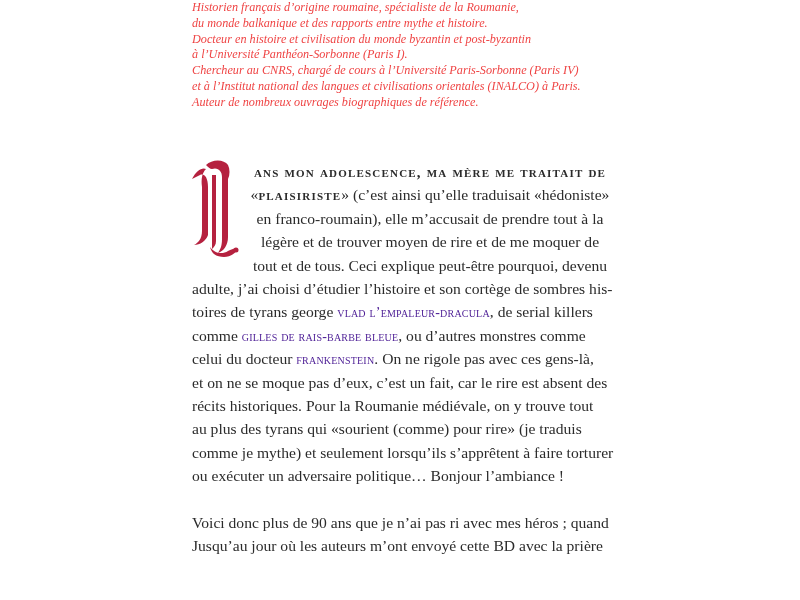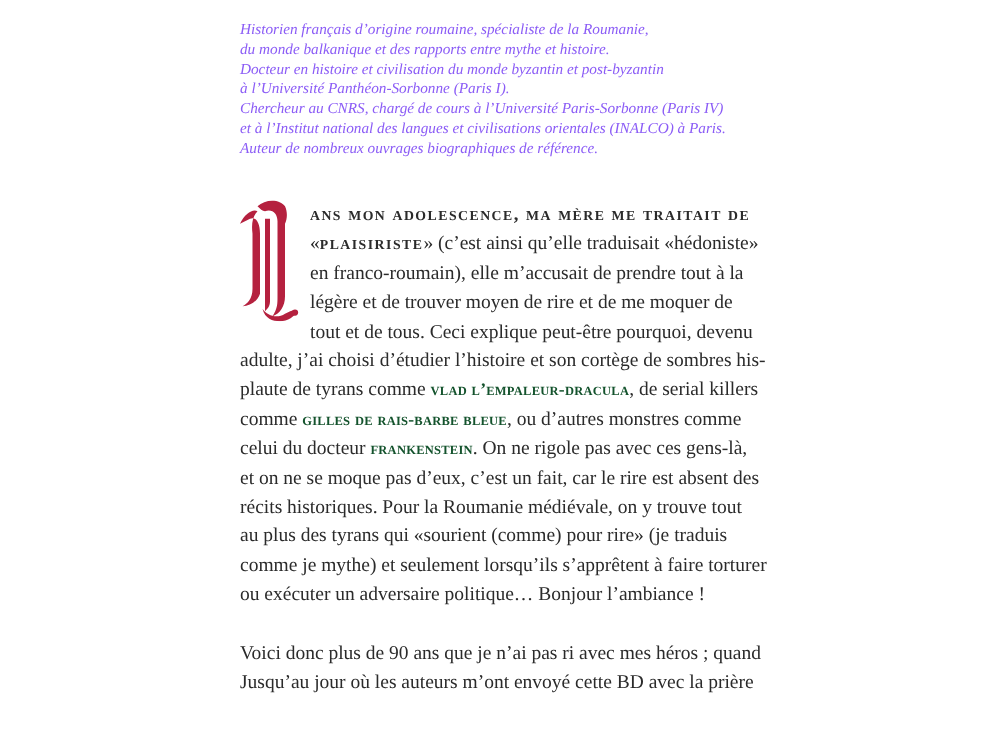--- a/index.html
+++ b/index.html
@@ -11,26 +11,26 @@
       width: 800px;
       height: 600px;
       overflow: hidden;
       position: relative;
       font-family: "Liberation Serif", "DejaVu Serif", serif;
       color: #2a2a2a;
     }
     .bio {
       position: absolute;
       left: 192px;
-      top: 16px;
+      top: 0px;
       width: 420px;
       font-style: italic;
       font-size: 12.2px;
       line-height: 15.8px;
-      color: #8b5cf6;
+      color: #ef4444;
     }
     .bio-line {
       display: block;
       white-space: nowrap;
     }
     .main-text {
       position: absolute;
       left: 192px;
       top: 160px;
       width: 420px;
@@ -38,27 +38,28 @@
       line-height: 23.4px;
       color: #2b2b2b;
     }
     .line {
       display: block;
       white-space: nowrap;
       height: 23.4px;
     }
     .indent {
       padding-left: 56px;
+      text-align: center;
     }
     .sc-strong {
       font-variant: small-caps;
-      font-weight: bold;
+      font-weight: normal;
       font-size: 14px;
       letter-spacing: 0.2px;
-      color: #14532d;
+      color: #4c1d95;
     }
     .lead-sc {
       font-variant: small-caps;
       font-weight: bold;
       letter-spacing: 1.2px;
       font-size: 15px;
     }
     .dropcap {
       position: absolute;
       left: 190px;
@@ -101,21 +102,21 @@
 </svg>
 
 <div class="main-text">
   <div>
     <span class="line indent"><span class="lead-sc">ans mon adolescence, ma mère me traitait de</span></span>
     <span class="line indent"><span>«</span><span class="lead-sc">plaisiriste</span><span>» (c’est ainsi qu’elle traduisait «hédoniste»</span></span>
     <span class="line indent">en franco-roumain), elle m’accusait de prendre tout à la</span>
     <span class="line indent">légère et de trouver moyen de rire et de me moquer de</span>
     <span class="line indent">tout et de tous. Ceci explique peut-être pourquoi, devenu</span>
     <span class="line">adulte, j’ai choisi d’étudier l’histoire et son cortège de sombres his-</span>
-    <span class="line"><span>plaute de tyrans comme </span><span class="sc-strong">vlad l’empaleur-dracula</span><span>, de serial killers</span></span>
+    <span class="line"><span>toires de tyrans george </span><span class="sc-strong">vlad l’empaleur-dracula</span><span>, de serial killers</span></span>
     <span class="line"><span>comme </span><span class="sc-strong">gilles de rais-barbe bleue</span><span>, ou d’autres monstres comme</span></span>
     <span class="line"><span>celui du docteur </span><span class="sc-strong">frankenstein</span><span>. On ne rigole pas avec ces gens-là,</span></span>
     <span class="line">et on ne se moque pas d’eux, c’est un fait, car le rire est absent des</span>
     <span class="line">récits historiques. Pour la Roumanie médiévale, on y trouve tout</span>
     <span class="line">au plus des tyrans qui «sourient (comme) pour rire» (je traduis</span>
     <span class="line">comme je mythe) et seulement lorsqu’ils s’apprêtent à faire torturer</span>
     <span class="line">ou exécuter un adversaire politique… Bonjour l’ambiance !</span>
   </div>
   <span class="para-gap"></span>
   <div>

